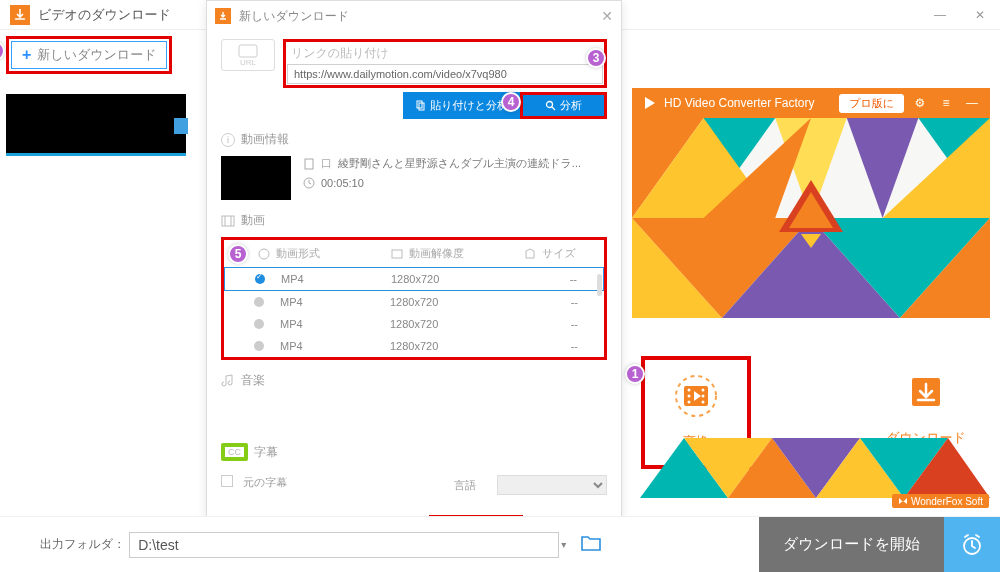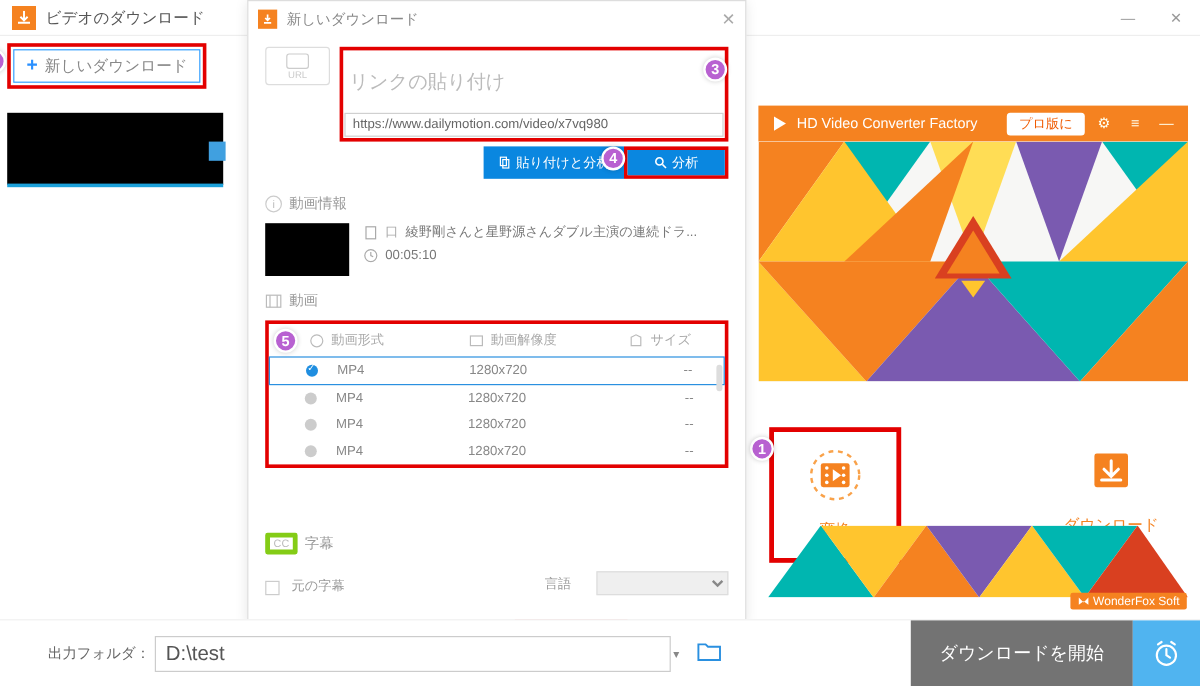--- a/index.html
+++ b/index.html
@@ -44,21 +44,21 @@
 
 .dialog { position: absolute; left: 206px; top: 0; width: 416px; height: 520px; background: #fff; border: 1px solid #ddd; box-shadow: 0 2px 10px rgba(0,0,0,.1); }
 .dialog .dtitle { height: 30px; display: flex; align-items: center; padding: 0 8px; color: #888; }
 .dialog .dtitle .dlogo { width: 16px; height: 16px; background: #f58220; margin-right: 8px; display: flex; align-items: center; justify-content: center; }
 .dialog .dtitle .dclose { margin-left: auto; color: #aaa; cursor: pointer; font-size: 14px; }
 .dialog .body { padding: 0 14px; }
 
 .url-row { display: flex; align-items: flex-start; gap: 8px; margin-top: 8px; position: relative; }
 .url-icon { width: 54px; height: 32px; border: 1px solid #ddd; border-radius: 3px; display: flex; align-items: center; justify-content: center; color: #ccc; font-size: 9px; flex-direction: column; }
 .url-frame { border: 3px solid #e30000; flex: 1; padding: 1px; position: relative; }
-.url-lbl { font-size: 16px; color: #bbb; padding: 15px 4px; }
+.url-lbl { font-size: 12px; color: #bbb; padding: 2px 4px; }
 .url-input { width: 100%; border: 1px solid #d0d0d0; padding: 3px 6px; font-size: 11px; color: #666; background: #fff; }
 
 .action-row { display: flex; justify-content: flex-end; gap: 0; margin-top: 4px; position: relative; }
 .act-btn { border: none; color: #fff; padding: 3px 12px; font-size: 11px; cursor: pointer; display: flex; align-items: center; gap: 4px; }
 .act-paste { background: #0a87e0; }
 .analyze-frame { border: 3px solid #e30000; display: inline-flex; position: relative; }
 .act-analyze { background: #0a87e0; padding: 3px 22px; }
 
 .section-lbl { display: flex; align-items: center; gap: 6px; color: #999; font-size: 12px; margin-top: 12px; }
 .section-lbl .sicon { width: 14px; height: 14px; border: 1px solid #ccc; border-radius: 50%; display: inline-flex; align-items: center; justify-content: center; font-size: 9px; color: #bbb; }
@@ -75,35 +75,35 @@
 .format-row { display: flex; padding: 5px 26px; color: #888; font-size: 11px; align-items: center; }
 .format-row.sel { border: 1px solid #2a90e0; }
 .format-row .dot { width: 10px; height: 10px; border-radius: 50%; background: #ccc; margin: 0 16px 0 4px; }
 .format-row.sel .dot { background: #1f8ee0; position: relative; }
 .format-row.sel .dot::after { content: "✓"; color: #fff; font-size: 8px; position: absolute; left: 1px; top: -2px; }
 .format-row .c1 { width: 110px; }
 .format-row .c2 { width: 130px; }
 .format-row .c3 { text-align: right; flex: 1; }
 .scroll-nub { position: absolute; right: 2px; top: 34px; width: 5px; height: 22px; background: #ddd; border-radius: 3px; }
 
-.subs-row { display: flex; align-items: flex-end; gap: 10px; margin-top: 14px; font-size: 11px; color: #999; }
+.subs-row { display: flex; align-items: flex-start; gap: 10px; margin-top: 14px; font-size: 11px; color: #999; }
 .subs-row .chk { width: 12px; height: 12px; border: 1px solid #ccc; }
 .subs-row label { color: #999; }
 .subs-row .lang { margin-left: auto; display: flex; align-items: center; gap: 21px; }
 .subs-row select { border: 1px solid #ddd; padding: 2px 4px; width: 110px; font-size: 11px; color: #888; }
 
 .dbtns { display: flex; justify-content: flex-end; gap: 0; margin: 20px 0 0; position: relative; align-items: center; }
 .ok-frame { border: 3px solid #e30000; display: inline-flex; position: relative; }
 .btn-ok { background: #0a87e0; color: #fff; border: none; padding: 4px 36px; font-size: 12px; cursor: pointer; }
 .btn-cancel { background: #f58220; color: #fff; border: none; padding: 5px 12px; font-size: 11px; cursor: pointer; margin-left: 4px; }
 
 
 .footer { position: absolute; left: 0; right: 0; bottom: 0; height: 56px; background: #fff; display: flex; align-items: center; padding: 0 0 0 40px; border-top: 1px solid #f0f0f0; }
 .footer .flabel { color: #666; font-size: 12px; margin-right: 4px;}
-.footer .fpath { border: 1px solid #ccc; padding: 4px 8px; width: 430px; font-size: 17px; color: #555; background: #fff; }
+.footer .fpath { border: 1px solid #ccc; padding: 4px 8px; width: 430px; font-size: 14px; color: #555; background: #fff; }
 .footer .farrow { margin-left: 2px; color: #888; font-size: 10px; cursor: pointer; }
 .footer .folder-ico { margin-left: 14px; color: #2a90e0; cursor: pointer; }
 .footer .start-btn { margin-left: auto; height: 56px; background: #737373; color: #fff; border: none; padding: 0 24px; font-size: 15px; cursor: pointer; }
 .footer .clock-btn { width: 56px; height: 56px; background: #50b4f0; display: flex; align-items: center; justify-content: center; color: #fff; cursor: pointer; }
 
 .cc-box { display: inline-flex; border: 4px solid #84cc16; border-radius: 2px; font-size: 9px; padding: 0 3px; color: #bbb; }
 </style>
 </head>
 <body>
 
@@ -336,20 +336,26 @@
         <span class="c3">--</span>
       </div>
       <div class="format-row">
         <span class="dot"></span>
         <span class="c1">MP4</span>
         <span class="c2">1280x720</span>
         <span class="c3">--</span>
       </div>
     </div>
 
+    <div class="section-lbl">
+      <svg width="14" height="14" viewBox="0 0 14 14">
+          <path d="M5 2 L5 10 A2 2 0 1 1 3 8 M5 2 L11 1 L11 9 A2 2 0 1 1 9 7" fill="none" stroke="#bbb"></path>
+        </svg>
+      <span>音楽</span>
+    </div>
 
     <div class="section-lbl" style="margin-top:54px">
       <span class="cc-box">CC</span>
       <span>字幕</span>
     </div>
     <div class="subs-row">
       <span class="chk"></span>
       <label>元の字幕</label>
       <div class="lang">
         <span>言語</span>

